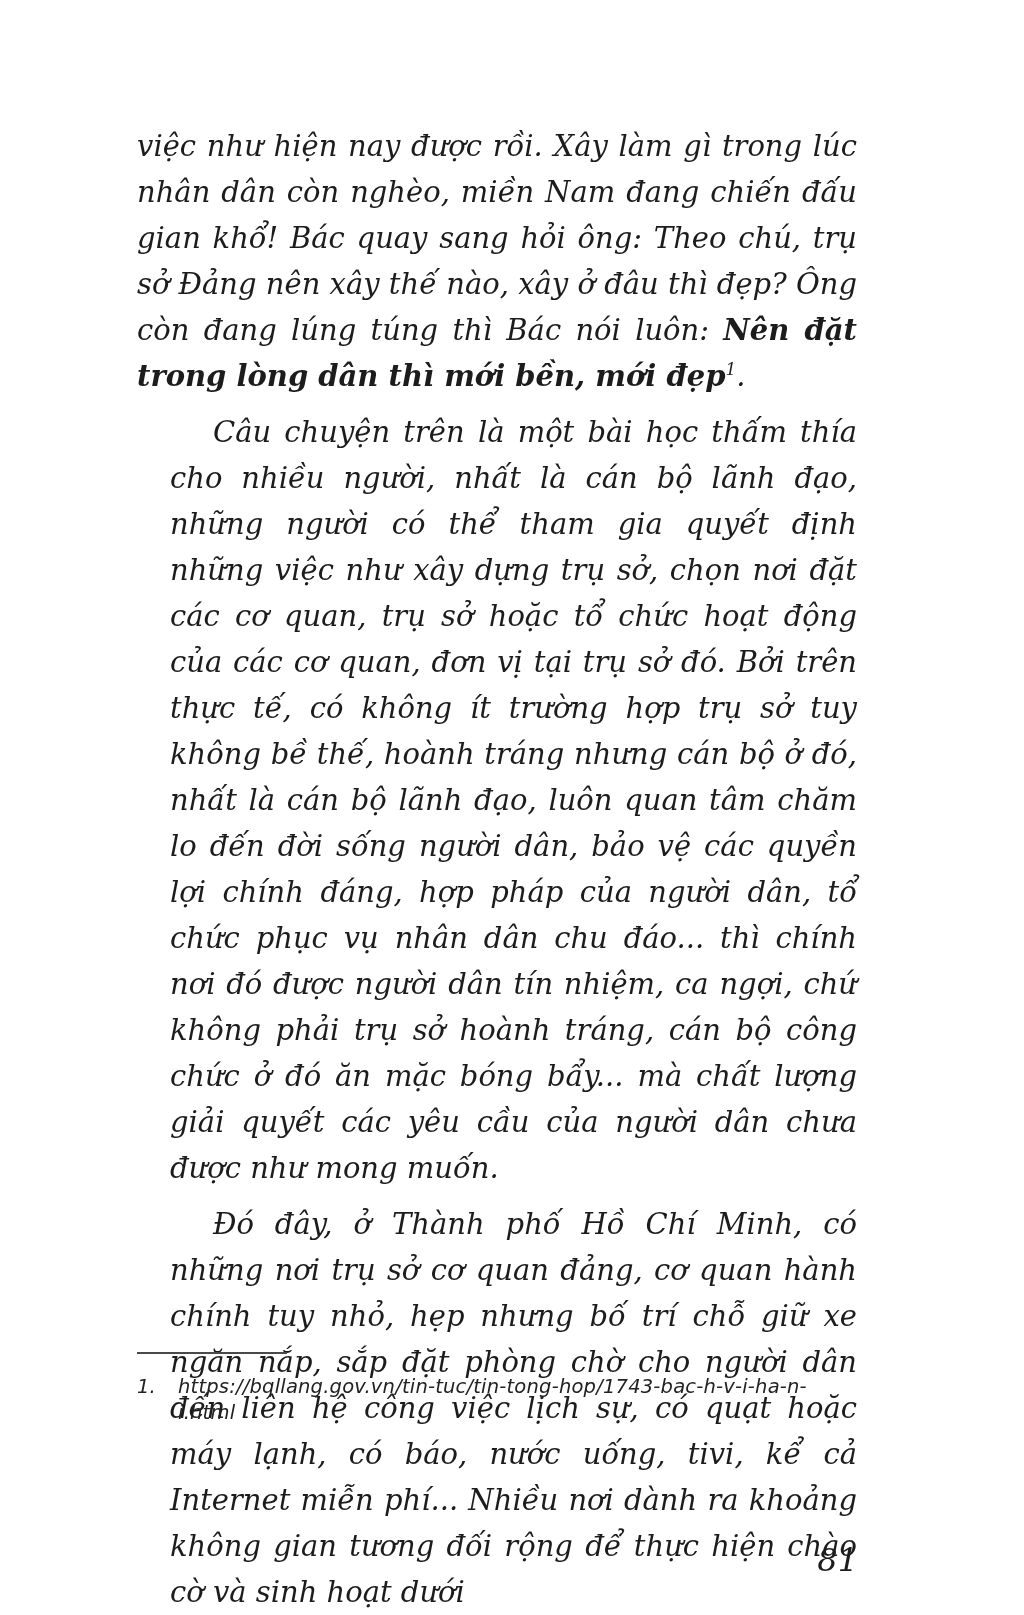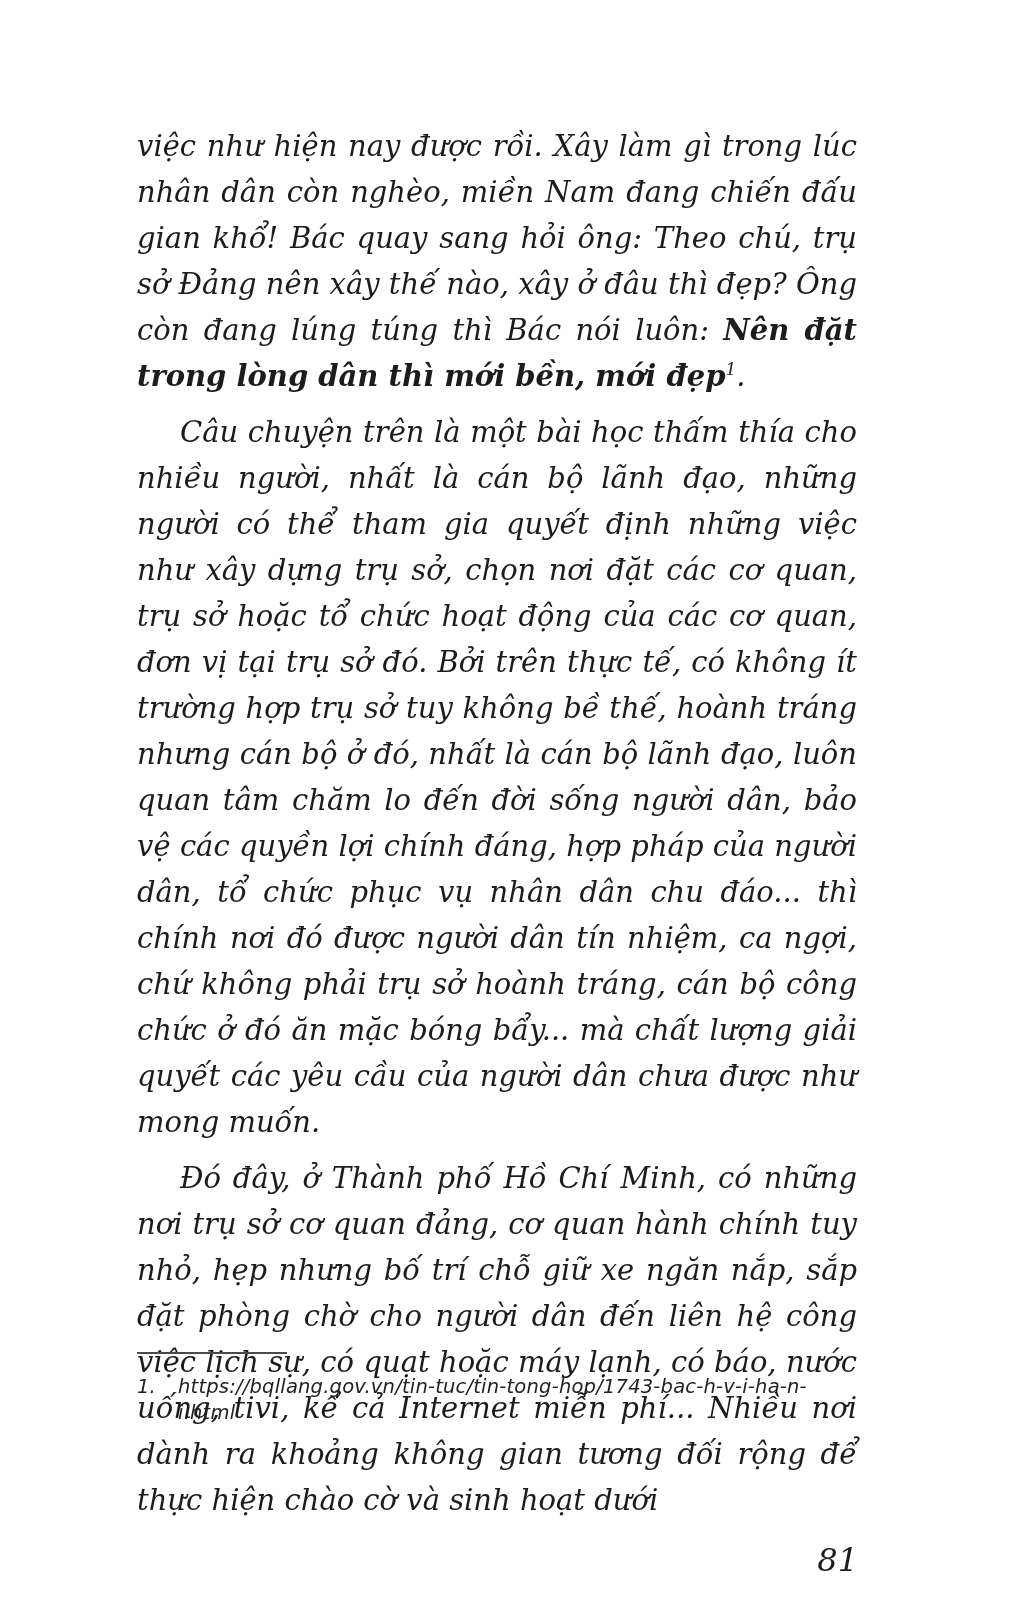--- a/index.html
+++ b/index.html
@@ -24,20 +24,21 @@
     width: 720px;
     text-align: justify;
     font-size: 29px;
     line-height: 46px;
   }
   .para {
     margin: 0 0 10px 0;
   }
   .para.indent {
     text-indent: 43px;
+    margin-left: 33px;
   }
   .bold { font-weight: bold; }
   sup.fn-ref {
     font-size: 0.58em;
     vertical-align: super;
     line-height: 0;
   }
   .footnote-area {
     position: absolute;
     left: 137px;

